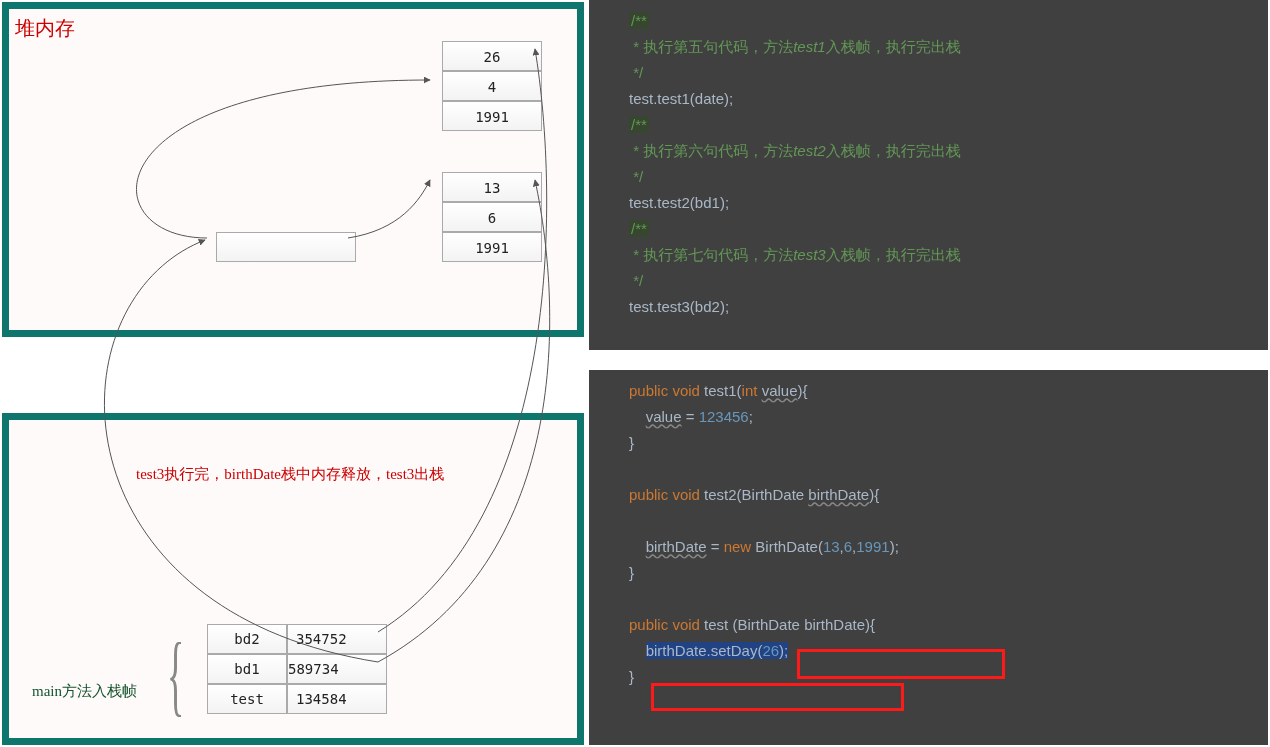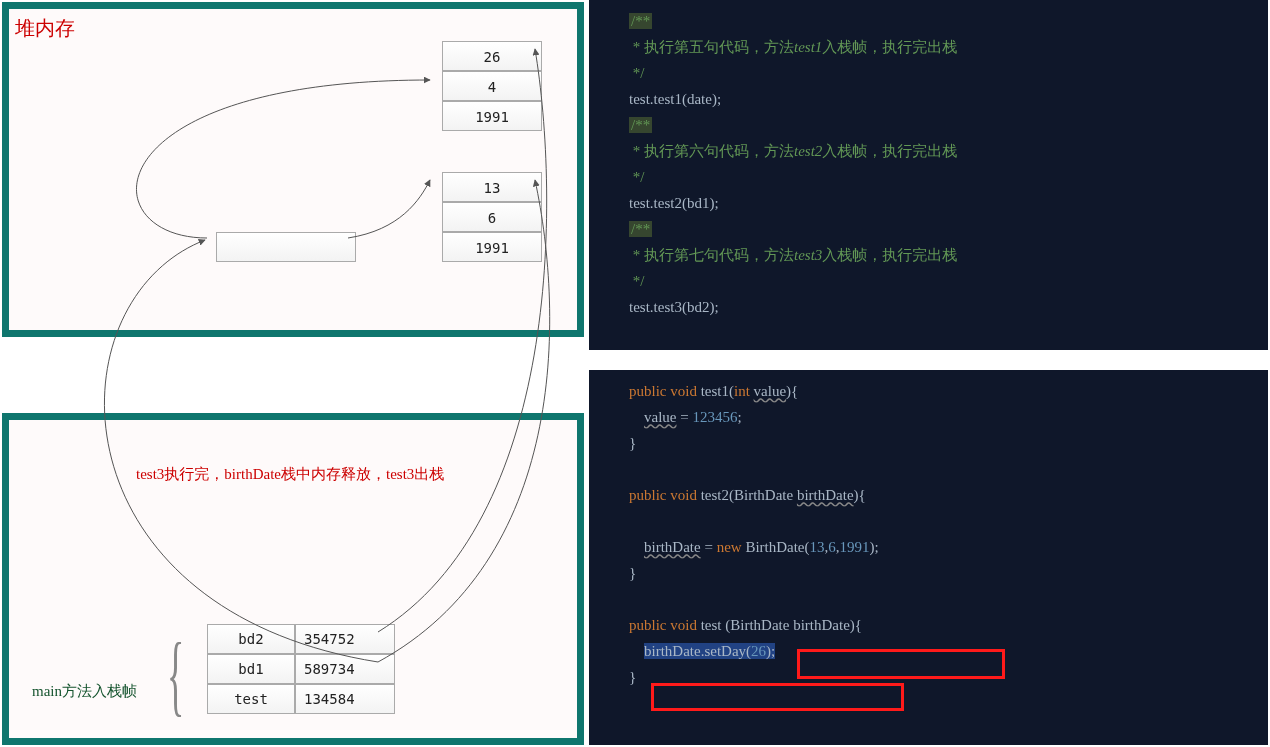--- a/index.html
+++ b/index.html
@@ -2,27 +2,27 @@
 <html><head>
 <meta charset="utf-8">
 <style>
 *{box-sizing:border-box;margin:0;padding:0}
 body{font-family:"Microsoft YaHei",SimSun,sans-serif;background:#fff;width:1270px;height:747px;position:relative;font-size:14px}
 #left{position:absolute;top:0;left:0;width:587px;height:747px}
 #right{position:absolute;top:0;left:589px;width:681px;height:747px}
 .mem-panel{border:7px solid #0f766e;background:#fefafa;position:absolute}
 .mem-title{color:#c00;font-size:20px;padding:6px 6px}
 .cell{border:1px solid #aaa;background:linear-gradient(#fff,#f3f3f3);width:100px;height:30px;display:flex;align-items:center;justify-content:center;font-family:Consolas,monospace;font-size:14px;color:#222}
-.cell.lbl{width:88px}
+.cell.lbl{width:80px}
 .stack-row{display:flex}
 .heap-obj{position:absolute}
 .heap-obj .cell{display:block;text-align:center;line-height:30px}
 .stack-table{position:absolute}
 .red-text{color:#c00;font-family:Liberation Serif, serif;font-size:15px}
-.code-panel{background:#0f172a;color:#a9b7c6;font-family:Liberation Serif, serif;font-size:15px;line-height:26px;padding:8px 10px 8px 40px;position:absolute;white-space:pre}
+.code-panel{background:#404040;color:#a9b7c6;font-family:Liberation Sans, sans-serif;font-size:15px;line-height:26px;padding:8px 10px 8px 40px;position:absolute;white-space:pre}
 .kw{color:#cc7832}
 .cm{color:#629755}
 .cm-i{font-style:italic}
 .num{color:#6897bb}
 .hl{background:#214283}
 .docstar{color:#629755;background:#36462f;padding:0 2px}
 .red-box{border:3px solid #ff1a1a;position:absolute;pointer-events:none}
 .svg-arrows{position:absolute;top:0;left:0;pointer-events:none}
 .brace{position:absolute;font-size:90px;color:#888;font-family:serif;transform:scaleX(0.4)}
 </style>
@@ -52,21 +52,21 @@
     <div class="red-text" style="position:absolute;left:127px;top:45px">test3执行完，birthDate栈中内存释放，test3出栈</div>
     <div class="red-text" style="position:absolute;left:23px;top:262px;font-size:15px;color:#14532d">main方法入栈帧</div>
     <div class="brace" style="left:145px;top:203px">{</div>
     <div class="stack-table" style="left:198px;top:204px">
       <div class="stack-row">
         <div class="cell lbl">bd2</div>
         <div class="cell" style="justify-content:flex-start;padding-left:8px">354752</div>
       </div>
       <div class="stack-row">
         <div class="cell lbl">bd1</div>
-        <div class="cell" style="justify-content:flex-start;padding-left:8px">589734</div>
+        <div class="cell" style="justify-content:flex-start;padding-left:0">589734</div>
       </div>
       <div class="stack-row">
         <div class="cell lbl">test</div>
         <div class="cell" style="justify-content:flex-start;padding-left:8px">134584</div>
       </div>
     </div>
   </div>
 
   <svg class="svg-arrows" width="587" height="747">
     <defs>

